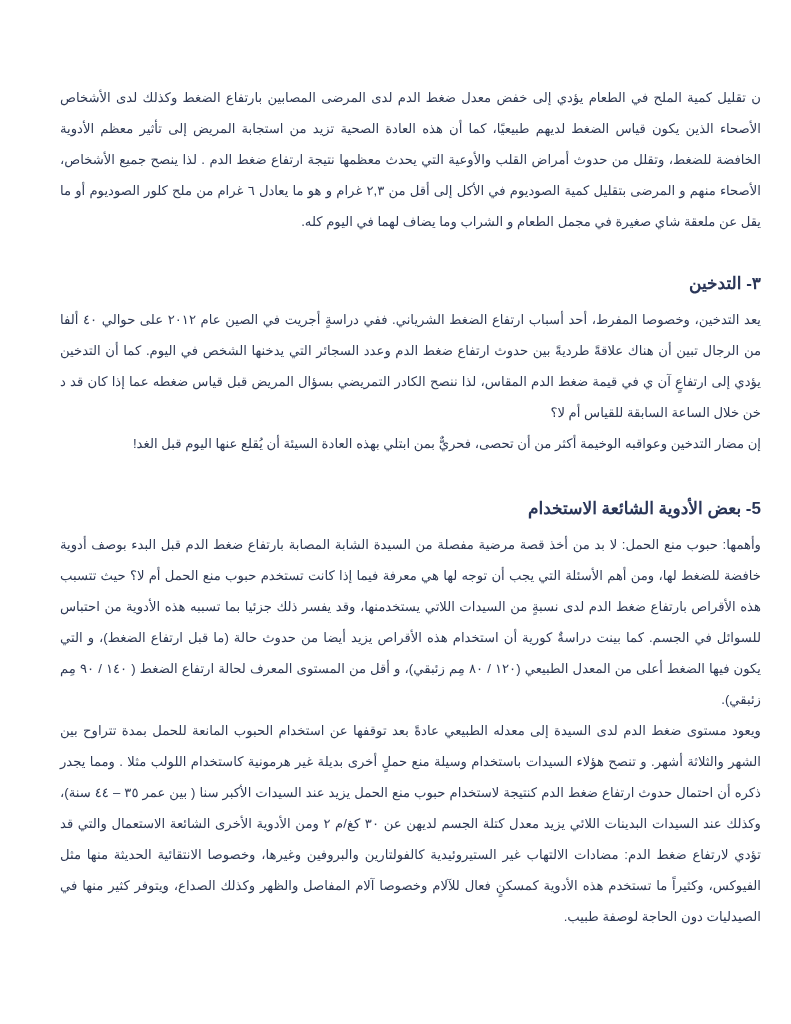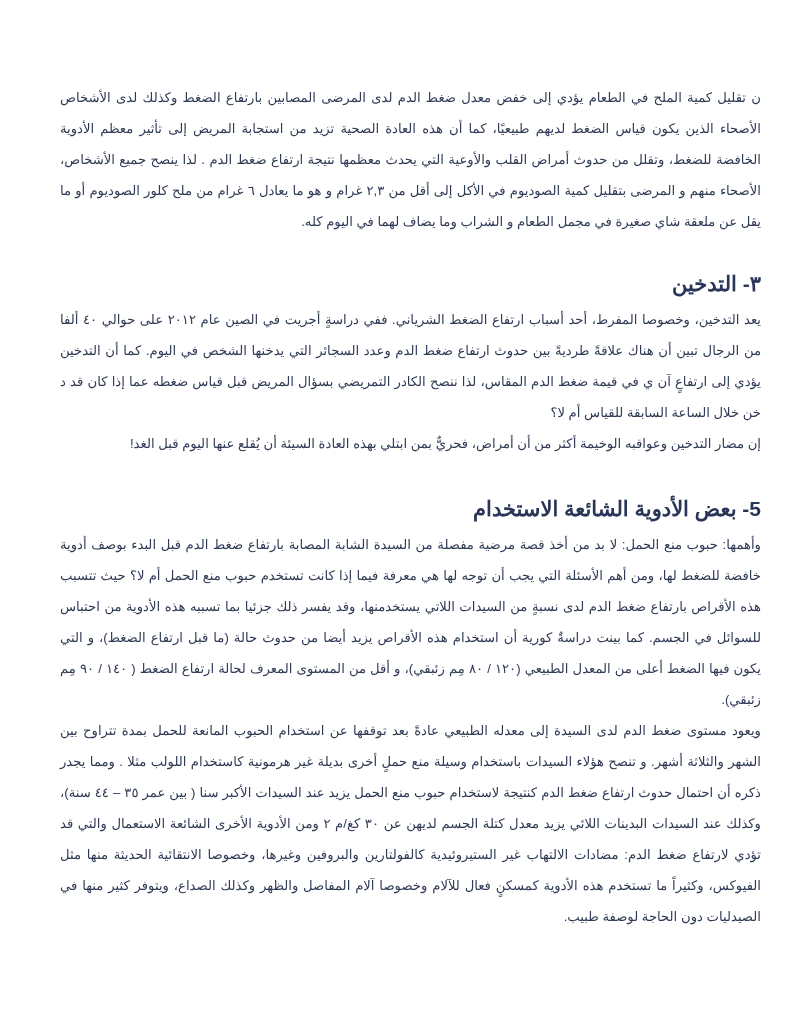--- a/index.html
+++ b/index.html
@@ -24,42 +24,42 @@
       font-size: 13.2px;
     }
     .para {
       margin: 0;
       line-height: 31px;
       text-align: justify;
       text-align-last: right;
     }
     .heading {
       margin: 0;
-      font-size: 21px;
+      font-size: 17px;
       font-weight: bold;
       color: #2a3658;
       line-height: 28px;
     }
     .section-2-gap { height: 33px; }
     .section-3-gap { height: 36px; }
     .h-gap { height: 6px; }
   </style>
 </head>
 <body>
 
 <div class="page">
   <p class="para">ن تقليل كمية الملح في الطعام يؤدي إلى خفض معدل ضغط الدم لدى المرضى المصابين بارتفاع الضغط وكذلك لدى الأشخاص الأصحاء الذين يكون قياس الضغط لديهم طبيعيًا، كما أن هذه العادة الصحية تزيد من استجابة المريض إلى تأثير معظم الأدوية الخافضة للضغط، وتقلل من حدوث أمراض القلب والأوعية التي يحدث معظمها نتيجة ارتفاع ضغط الدم . لذا ينصح جميع الأشخاص، الأصحاء منهم و المرضى بتقليل كمية الصوديوم في الأكل إلى أقل من ٢,٣ غرام و هو ما يعادل ٦ غرام من ملح كلور الصوديوم أو ما يقل عن ملعقة شاي صغيرة في مجمل الطعام و الشراب وما يضاف لهما في اليوم كله.</p>
 
   <div class="section-2-gap"></div>
 
   <section>
     <h3 class="heading">٣- التدخين</h3>
     <div class="h-gap"></div>
     <p class="para">يعد التدخين، وخصوصا المفرط، أحد أسباب ارتفاع الضغط الشرياني. ففي دراسةٍ أجريت في الصين عام ٢٠١٢ على حوالي ٤٠ ألفا من الرجال تبين أن هناك علاقةً طرديةً بين حدوث ارتفاع ضغط الدم وعدد السجائر التي يدخنها الشخص في اليوم. كما أن التدخين يؤدي إلى ارتفاعٍ آن ي في قيمة ضغط الدم المقاس، لذا ننصح الكادر التمريضي بسؤال المريض قبل قياس ضغطه عما إذا كان قد د خن خلال الساعة السابقة للقياس أم لا؟</p>
-    <p class="para">إن مضار التدخين وعواقبه الوخيمة أكثر من أن أمراض، فحريٌّ بمن ابتلي بهذه العادة السيئة أن يُقلع عنها اليوم قبل الغد!</p>
+    <p class="para">إن مضار التدخين وعواقبه الوخيمة أكثر من أن تحصى، فحريٌّ بمن ابتلي بهذه العادة السيئة أن يُقلع عنها اليوم قبل الغد!</p>
   </section>
 
   <div class="section-3-gap"></div>
 
   <section>
     <h3 class="heading">5- بعض الأدوية الشائعة الاستخدام</h3>
     <div class="h-gap"></div>
     <p class="para">وأهمها: حبوب منع الحمل: لا بد من أخذ قصة مرضية مفصلة من السيدة الشابة المصابة بارتفاع ضغط الدم قبل البدء بوصف أدوية خافضة للضغط لها، ومن أهم الأسئلة التي يجب أن توجه لها هي معرفة فيما إذا كانت تستخدم حبوب منع الحمل أم لا؟ حيث تتسبب هذه الأقراص بارتفاع ضغط الدم لدى نسبةٍ من السيدات اللاتي يستخدمنها، وقد يفسر ذلك جزئيا بما تسببه هذه الأدوية من احتباس للسوائل في الجسم. كما بينت دراسةٌ كورية أن استخدام هذه الأقراص يزيد أيضا من حدوث حالة (ما قبل ارتفاع الضغط)، و التي يكون فيها الضغط أعلى من المعدل الطبيعي (١٢٠ / ٨٠ مِم زئبقي)، و أقل من المستوى المعرف لحالة ارتفاع الضغط ( ١٤٠ / ٩٠ مِم زئبقي).</p>
     <p class="para">ويعود مستوى ضغط الدم لدى السيدة إلى معدله الطبيعي عادةً بعد توقفها عن استخدام الحبوب المانعة للحمل بمدة تتراوح بين الشهر والثلاثة أشهر. و تنصح هؤلاء السيدات باستخدام وسيلة منع حملٍ أخرى بديلة غير هرمونية كاستخدام اللولب مثلا . ومما يجدر ذكره أن احتمال حدوث ارتفاع ضغط الدم كنتيجة لاستخدام حبوب منع الحمل يزيد عند السيدات الأكبر سنا ( بين عمر ٣٥ – ٤٤  سنة)، وكذلك عند السيدات البدينات اللائي يزيد معدل كتلة الجسم لديهن عن ٣٠ كغ/م ٢ ومن الأدوية الأخرى الشائعة الاستعمال والتي قد تؤدي لارتفاع ضغط الدم: مضادات الالتهاب غير الستيروئيدية كالفولتارين والبروفين وغيرها، وخصوصا الانتقائية الحديثة منها مثل الفيوكس، وكثيراً ما تستخدم هذه الأدوية كمسكنٍ فعال للآلام وخصوصا آلام المفاصل والظهر وكذلك الصداع، ويتوفر كثير منها في الصيدليات دون الحاجة لوصفة طبيب.</p>
   </section>

